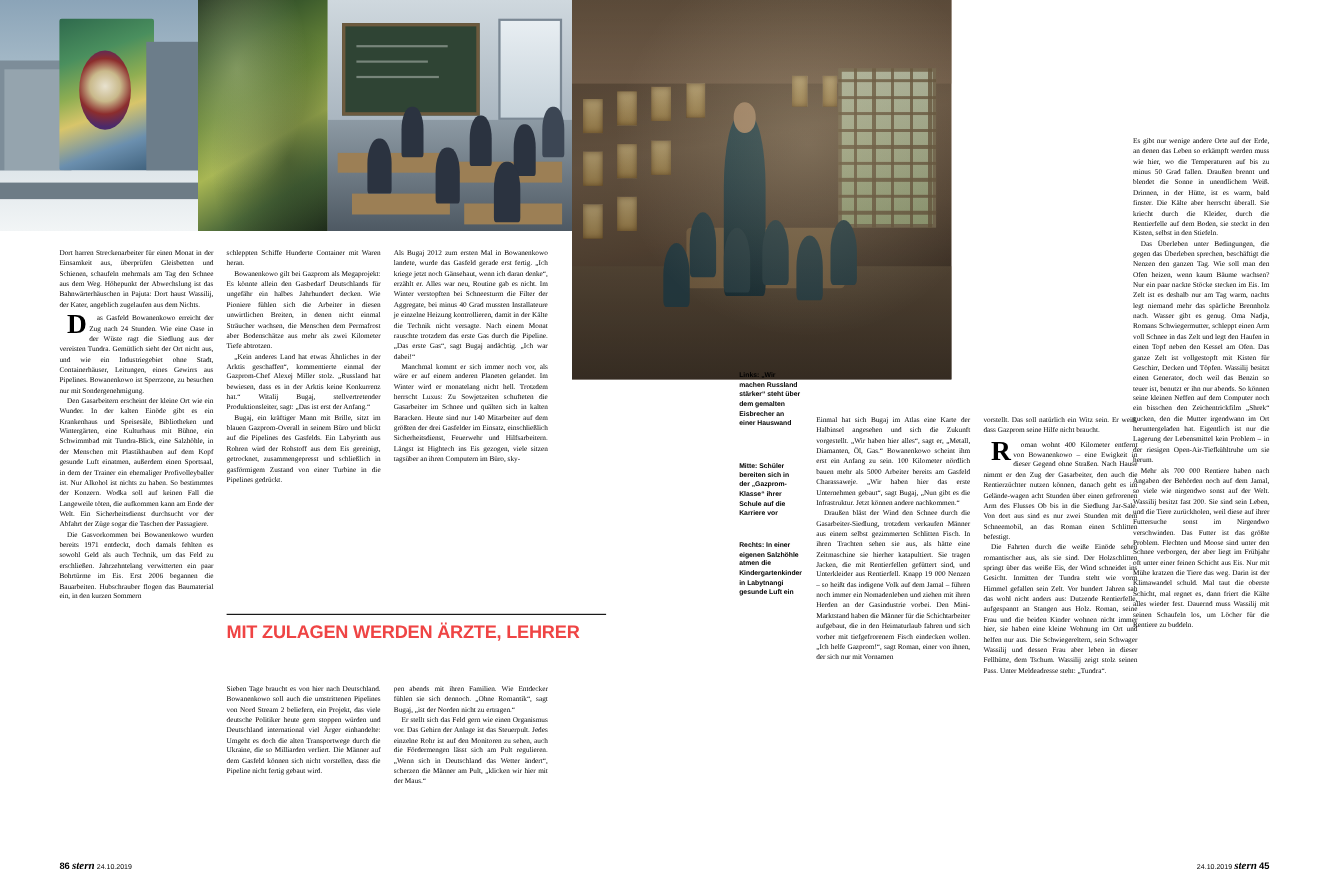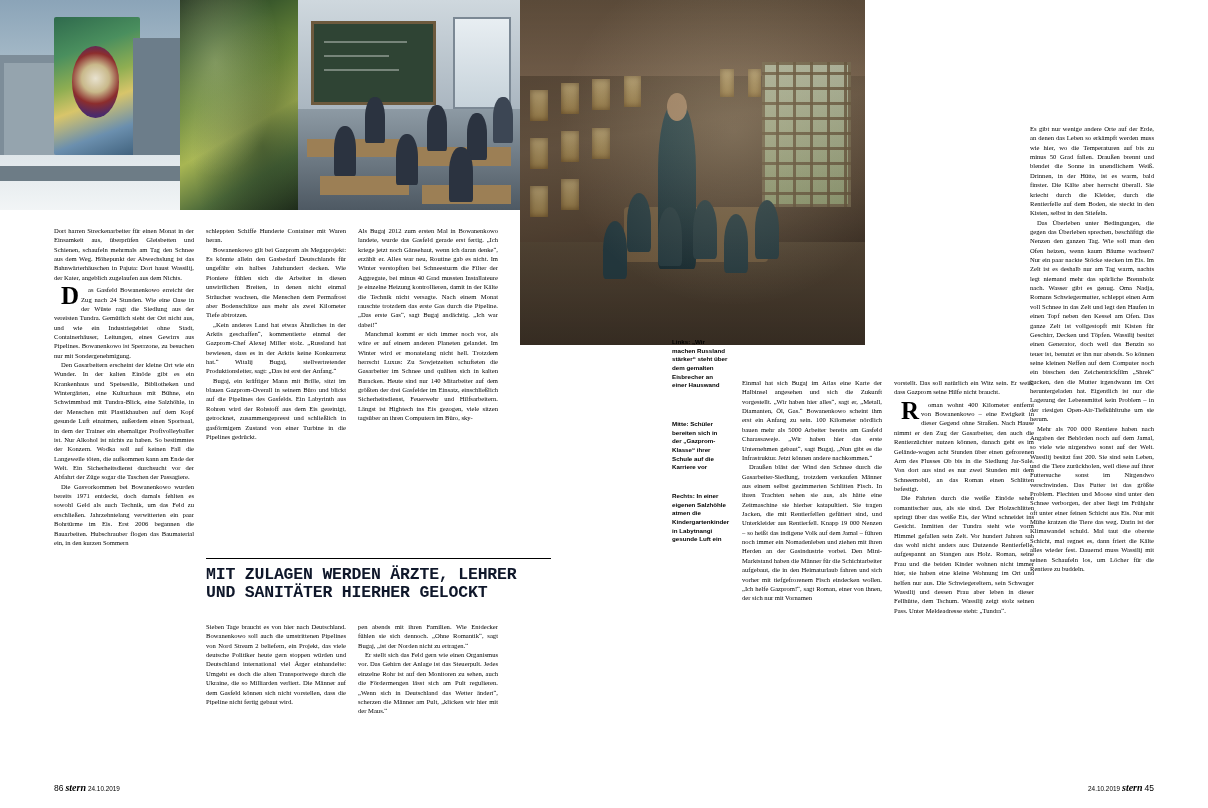--- a/index.html
+++ b/index.html
@@ -146,26 +146,26 @@
     font-size: 25px;
     line-height: 0.82;
     font-weight: 700;
     padding: 1px 2px 0 0;
     color: #000;
   }
 
   
   .headline {
     position: absolute;
-    font-family: Liberation Mono, monospace;
+    font-family: Liberation Sans, sans-serif;
     font-weight: 700;
     font-size: 16.5px;
     line-height: 1.12;
     letter-spacing: -0.2px;
-    color: #0f172a;
+    color: #ef4444;
   }
   .rule {
     position:absolute;
     background:#000;
     height:1px;
   }
 
   
   .caption {
     position: absolute;
@@ -176,21 +176,21 @@
     color: #000;
   }
 
   
   .folio {
     position:absolute;
     font-family:"Liberation Sans", sans-serif;
     font-size: 7px;
     color:#000;
   }
-  .folio .num { font-weight:400; font-size:8.5px;margin-top:31px; }
+  .folio .num { font-weight:700; font-size:8.5px;margin-top:31px; }
   .folio .date { font-weight:400; font-size:6.4px; }
   .stern {
     font-family:"Liberation Serif", serif;
     font-weight:700; font-style:italic;
     font-size: 10px;
   }
 </style>
 </head>
 <body>
 
@@ -280,21 +280,20 @@
   </div>
 
   <div class="col" style="left:358px; top:226px; width:140px; height:340px;">
     <p class="first">Als Bugaj 2012 zum ersten Mal in Bowanenkowo landete, wurde das Gasfeld gerade erst fertig. „Ich kriege jetzt noch Gänsehaut, wenn ich daran denke“, erzählt er. Alles war neu, Routine gab es nicht. Im Winter verstopften bei Schneesturm die Filter der Aggregate, bei minus 40 Grad mussten Installateure je einzelne Heizung kontrollieren, damit in der Kälte die Technik nicht versagte. Nach einem Monat rauschte trotzdem das erste Gas durch die Pipeline. „Das erste Gas“, sagt Bugaj andächtig. „Ich war dabei!“</p>
     <p>Manchmal kommt er sich immer noch vor, als wäre er auf einem anderen Planeten gelandet. Im Winter wird er monatelang nicht hell. Trotzdem herrscht Luxus: Zu Sowjetzeiten schufteten die Gasarbeiter im Schnee und quälten sich in kalten Baracken. Heute sind nur 140 Mitarbeiter auf dem größten der drei Gasfelder im Einsatz, einschließlich Sicherheitsdienst, Feuerwehr und Hilfsarbeitern. Längst ist Hightech ins Eis gezogen, viele sitzen tagsüber an ihren Computern im Büro, sky-</p>
   </div>
 
   <div class="rule" style="left:206px; top:558px; width:345px;"></div>
   <div class="headline" style="left:206px; top:566px; width:360px;">
     <div>MIT ZULAGEN WERDEN ÄRZTE, LEHRER</div>
-    <div>UND SANITÄTER HIERHER GELOCKT</div>
   </div>
 
   <div class="col" style="left:206px; top:622px; width:140px; height:150px;">
     <p class="first">Sieben Tage braucht es von hier nach Deutschland. Bowanenkowo soll auch die umstrittenen Pipelines von Nord Stream 2 beliefern, ein Projekt, das viele deutsche Politiker heute gern stoppen würden und Deutschland international viel Ärger einhandelte: Umgeht es doch die alten Transportwege durch die Ukraine, die so Milliarden verliert. Die Männer auf dem Gasfeld können sich nicht vorstellen, dass die Pipeline nicht fertig gebaut wird.</p>
   </div>
   <div class="col" style="left:358px; top:622px; width:140px; height:150px;">
     <p class="first">pen abends mit ihren Familien. Wie Entdecker fühlen sie sich dennoch. „Ohne Romantik“, sagt Bugaj, „ist der Norden nicht zu ertragen.“</p>
     <p>Er stellt sich das Feld gern wie einen Organismus vor. Das Gehirn der Anlage ist das Steuerpult. Jedes einzelne Rohr ist auf den Monitoren zu sehen, auch die Fördermengen lässt sich am Pult regulieren. „Wenn sich in Deutschland das Wetter ändert“, scherzen die Männer am Pult, „klicken wir hier mit der Maus.“</p>
   </div>
 

